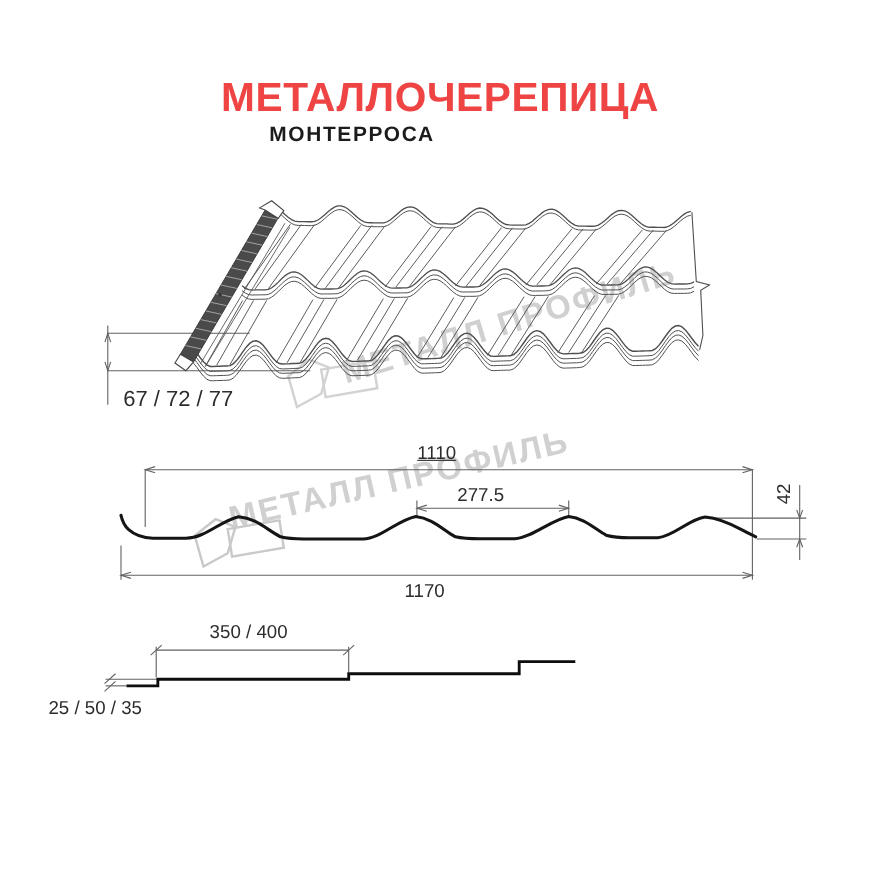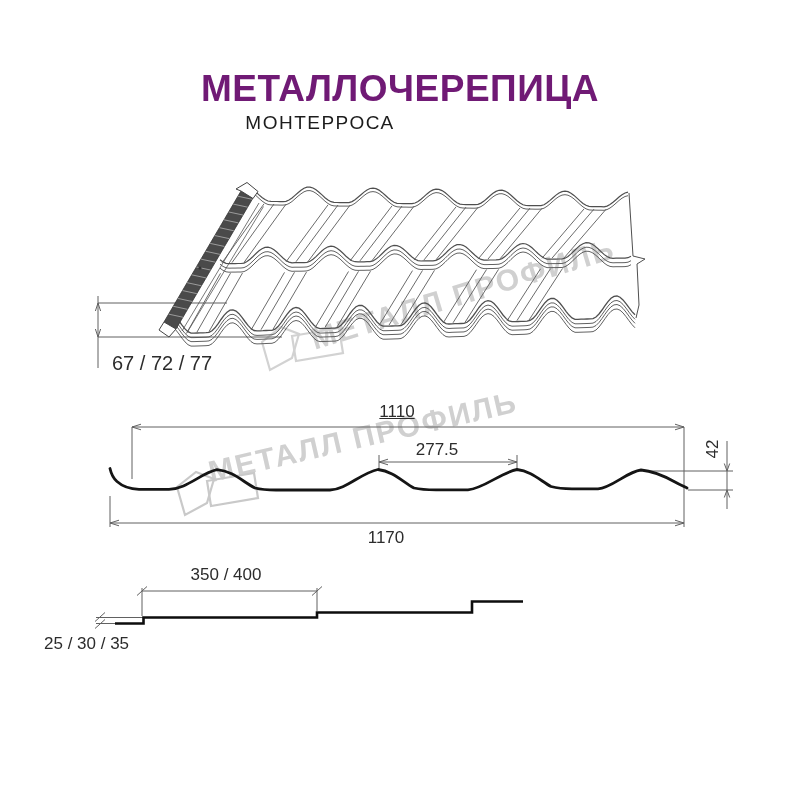--- a/index.html
+++ b/index.html
@@ -1,21 +1,21 @@
 <!DOCTYPE html>
 <html><head>
 <meta charset="utf-8">
 <style>
   html,body{margin:0;padding:0;}
   body{width:800px;height:800px;position:relative;background:#ffffff;overflow:hidden;
        font-family:"Liberation Sans","DejaVu Sans",sans-serif;}
   .abs{position:absolute;white-space:nowrap;}
   .title{left:0;top:68px;width:800px;text-align:center;font-size:37px;font-weight:800;
-         letter-spacing:.5px;color:#701a75;}
-  .subtitle{left:0;top:112px;width:640px;text-align:center;font-size:19px;font-weight:400;
+         letter-spacing:.5px;color:#ef4444;}
+  .subtitle{left:0;top:112px;width:640px;text-align:center;font-size:19px;font-weight:700;
             letter-spacing:1.5px;color:#1c1c1c;}
   .dim{font-size:17px;color:#2c2c2c;}
   .ctr{transform:translateX(-50%);}
   .wm{font-size:30px;font-weight:700;letter-spacing:2px;color:#d0d0d0;
       transform:translate(-50%,-50%) rotate(-15deg);}
   #wmA{left:463px;top:294px;transform:translate(-50%,-50%) rotate(-17deg);}
   #wmB{left:363px;top:437px;transform:translate(-50%,-50%) rotate(-13deg);}
   svg{position:absolute;left:0;top:0;}
   .lbl-6777{left:112px;top:352px;font-size:20px;}
   .lbl-1110{left:397px;top:402px;text-decoration:underline;}
@@ -166,13 +166,13 @@
 </svg>
 
 <div class="abs title">МЕТАЛЛОЧЕРЕПИЦА</div>
 <div class="abs subtitle">МОНТЕРРОСА</div>
 <div class="abs dim lbl-6777">67 / 72 / 77</div>
 <div class="abs dim ctr lbl-1110">1110</div>
 <div class="abs dim ctr lbl-2775">277.5</div>
 <div class="abs dim ctr lbl-1170">1170</div>
 <div class="abs dim lbl-42">42</div>
 <div class="abs dim ctr lbl-350">350 / 400</div>
-<div class="abs dim lbl-25">25 / 30 / 35</div>
+<div class="abs dim lbl-25">25 / 50 / 35</div>
 
 </body></html>

